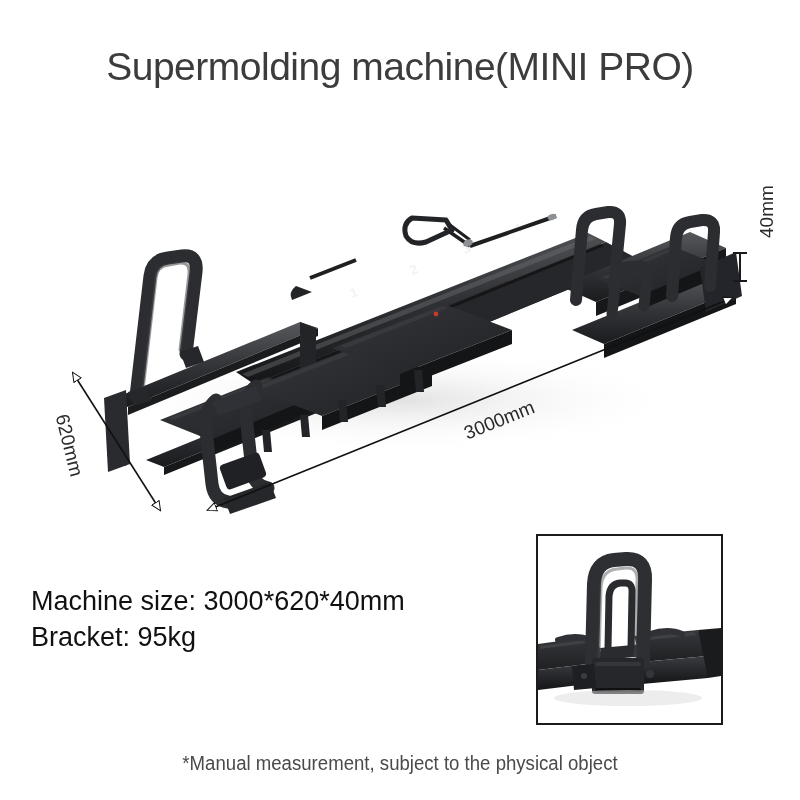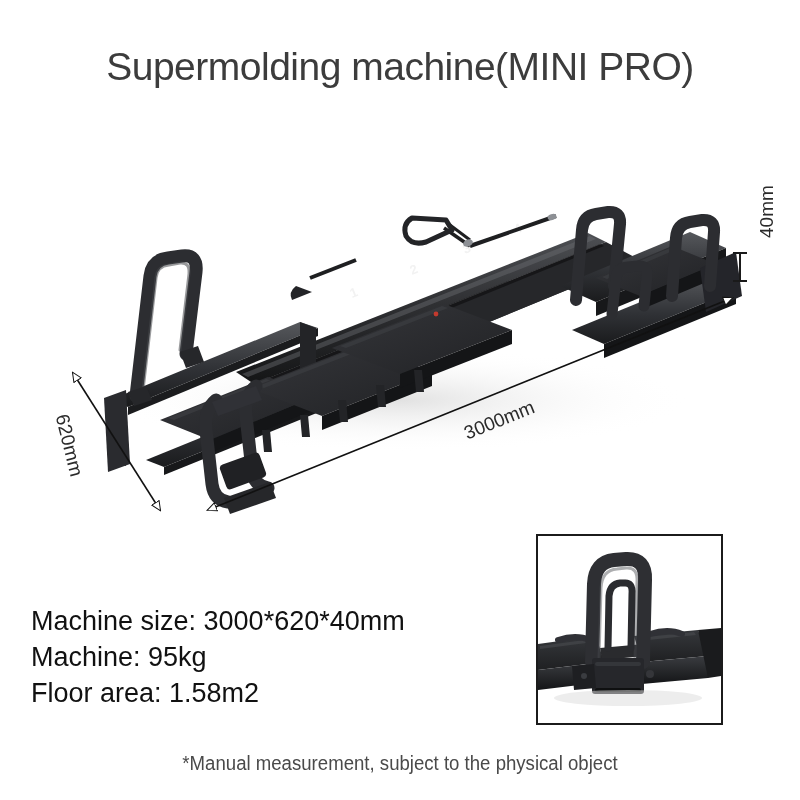--- a/index.html
+++ b/index.html
@@ -76,21 +76,20 @@
     transform: rotate(-90deg);
     transform-origin: left top;
   }
 
   
   #spec-list {
     position: absolute;
     left: 31px;
     top: 583px;
     width: 460px;
-    margin-top: 20px;
   }
   .spec-line {
     font-size: 27px;
     line-height: 36px;
     color: #111111;
     font-family: "Liberation Sans", sans-serif;
     white-space: nowrap;
   }
 
   
@@ -287,22 +286,21 @@
       </g>
     </svg>
   </div>
 
   <div class="dim-label" id="dim-label-length">3000mm</div>
   <div class="dim-label" id="dim-label-depth">620mm</div>
   <div class="dim-label" id="dim-label-height">40mm</div>
 
   <div id="spec-list">
     <div class="spec-line">Machine size: 3000*620*40mm</div>
-    <div class="spec-line">Machine: 95kg</div>
-    <div class="spec-line">Floor area: 1.58m2</div>
+    <div class="spec-line">Bracket: 95kg</div>
   </div>
 
   <div id="footnote">*Manual measurement, subject to the physical object</div>
 
   <div id="inset-photo">
     <svg width="183" height="187" viewBox="0 0 183 187" xmlns="http://www.w3.org/2000/svg">
       <defs>
         <linearGradient id="insetBar" x1="0" y1="0" x2="1" y2="0">
           <stop offset="0%" stop-color="#1d1e20"></stop>
           <stop offset="40%" stop-color="#3d3f43"></stop>

